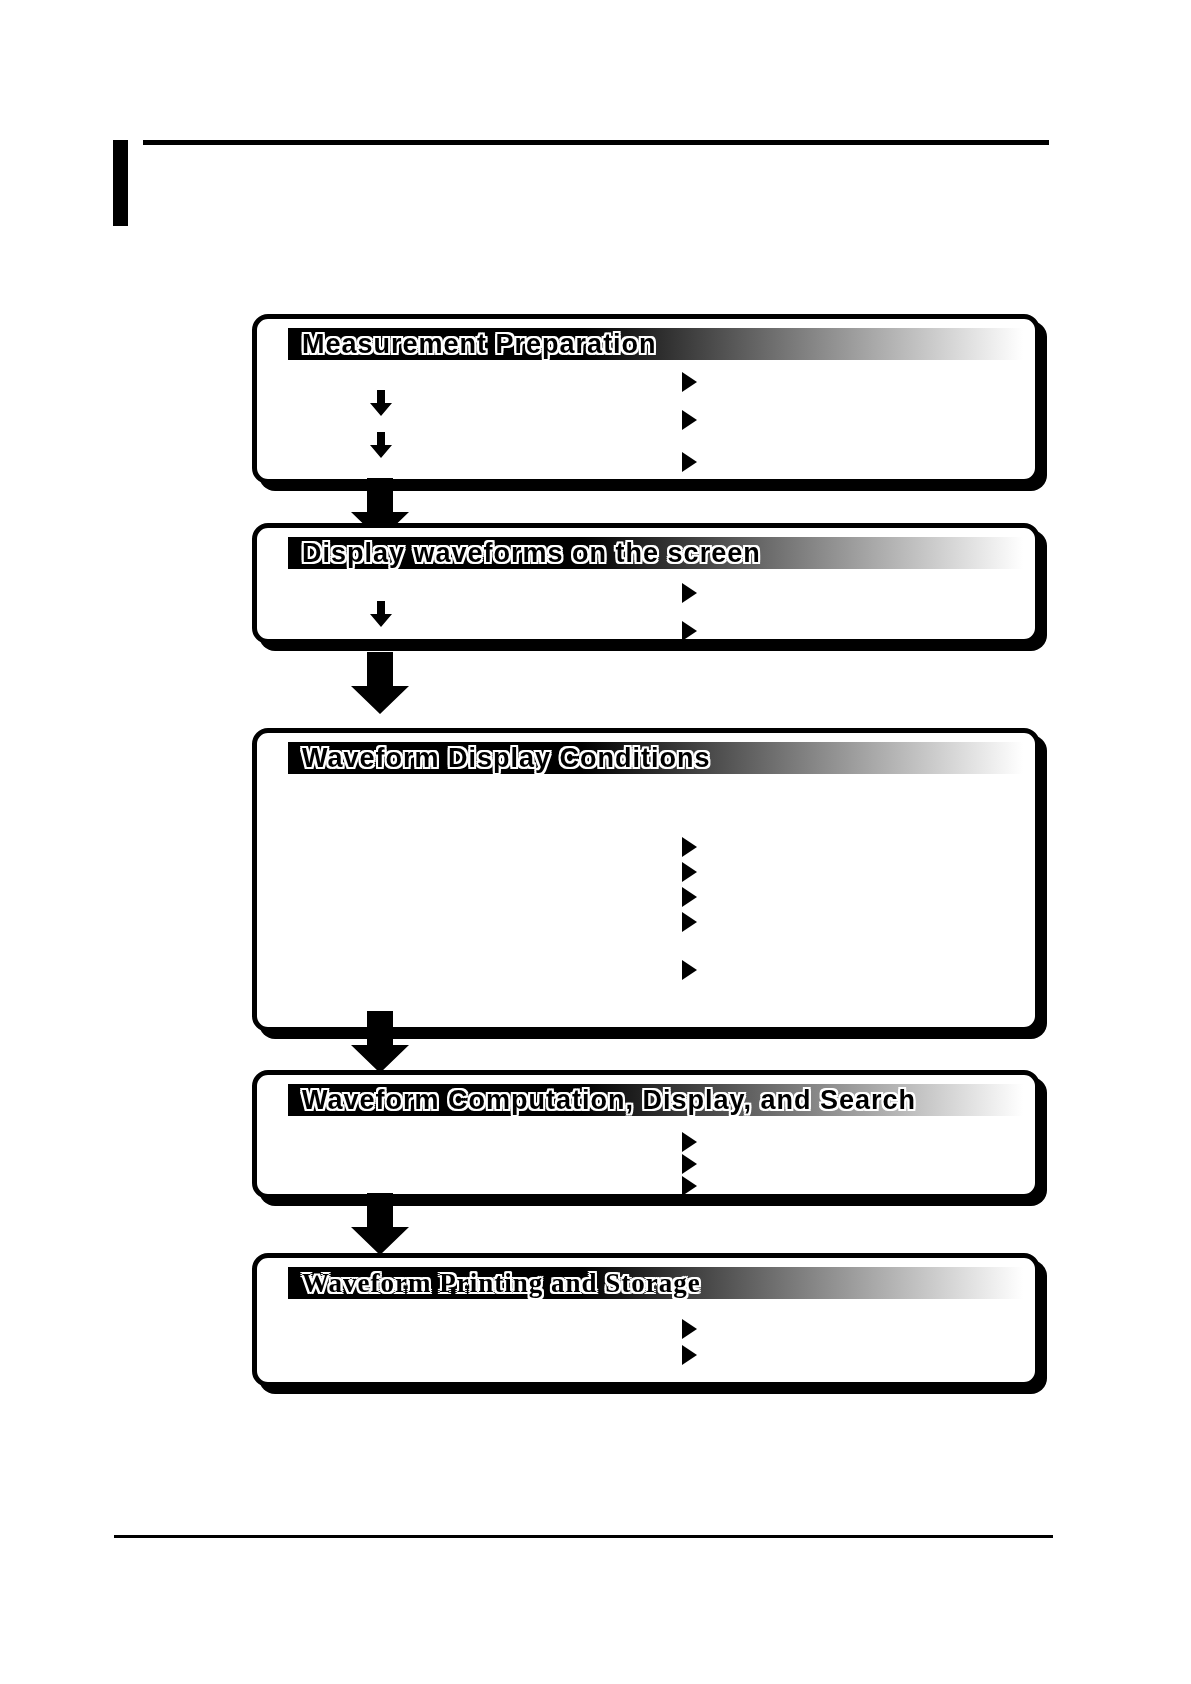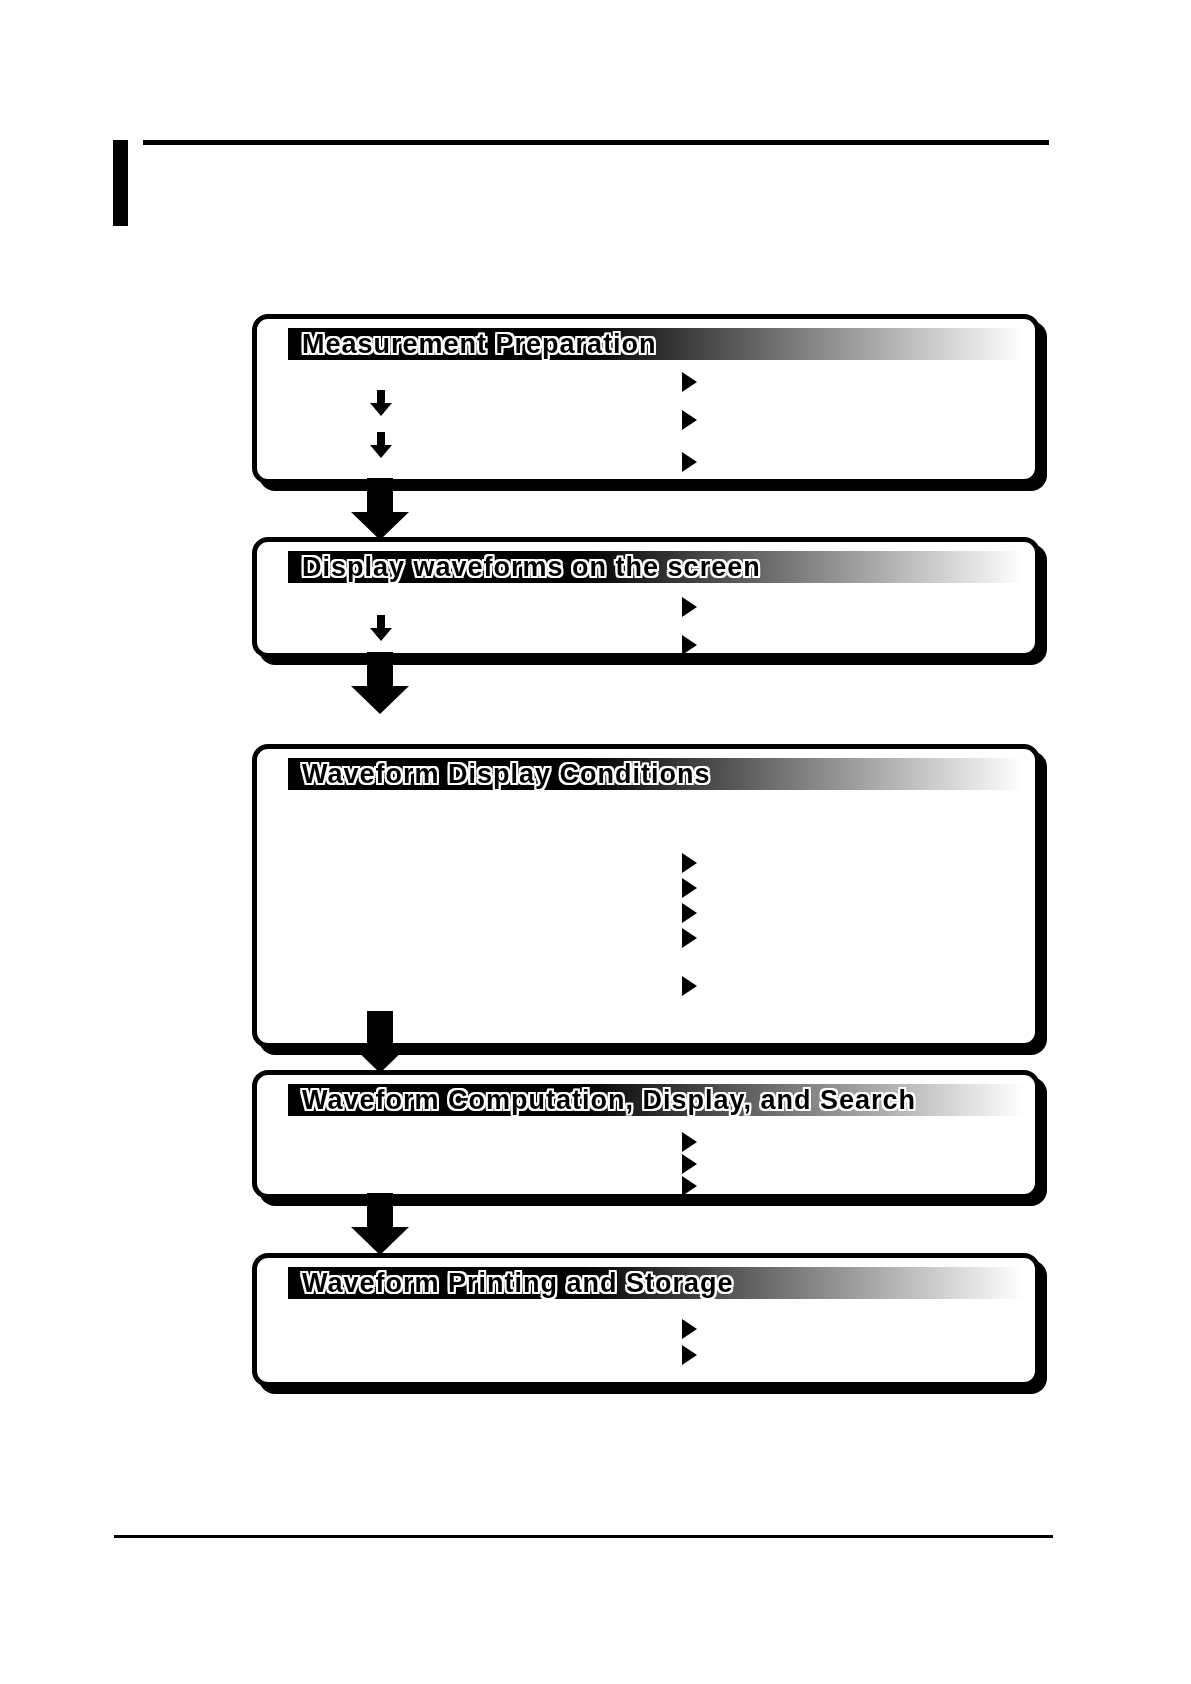--- a/index.html
+++ b/index.html
@@ -46,24 +46,24 @@
   }
   .tri{
     position:absolute;left:425px;width:0;height:0;
     border-top:10px solid transparent;
     border-bottom:10px solid transparent;
     border-left:15px solid #000;
   }
   .darr{position:absolute;left:113px;}
   .big-arrow{position:absolute;left:351px;}
   .box1{top:314px;height:170px;}
-  .box2{top:537px;height:121px;}
-  .box3{top:744px;height:304px;}
+  .box2{top:523px;height:121px;}
+  .box3{top:728px;height:304px;}
   .box4{top:1070px;height:129px;}
-  .box5{top:1253px;height:134px;}
+  .box5{top:1253px;height:134px;font-family:Liberation Serif, serif;}
 </style>
 </head>
 <body>
 
 <div class="page">
 
   <div class="chapter-bar"></div>
   <div class="header-rule"></div>
 
   <section class="flow-box box1">

